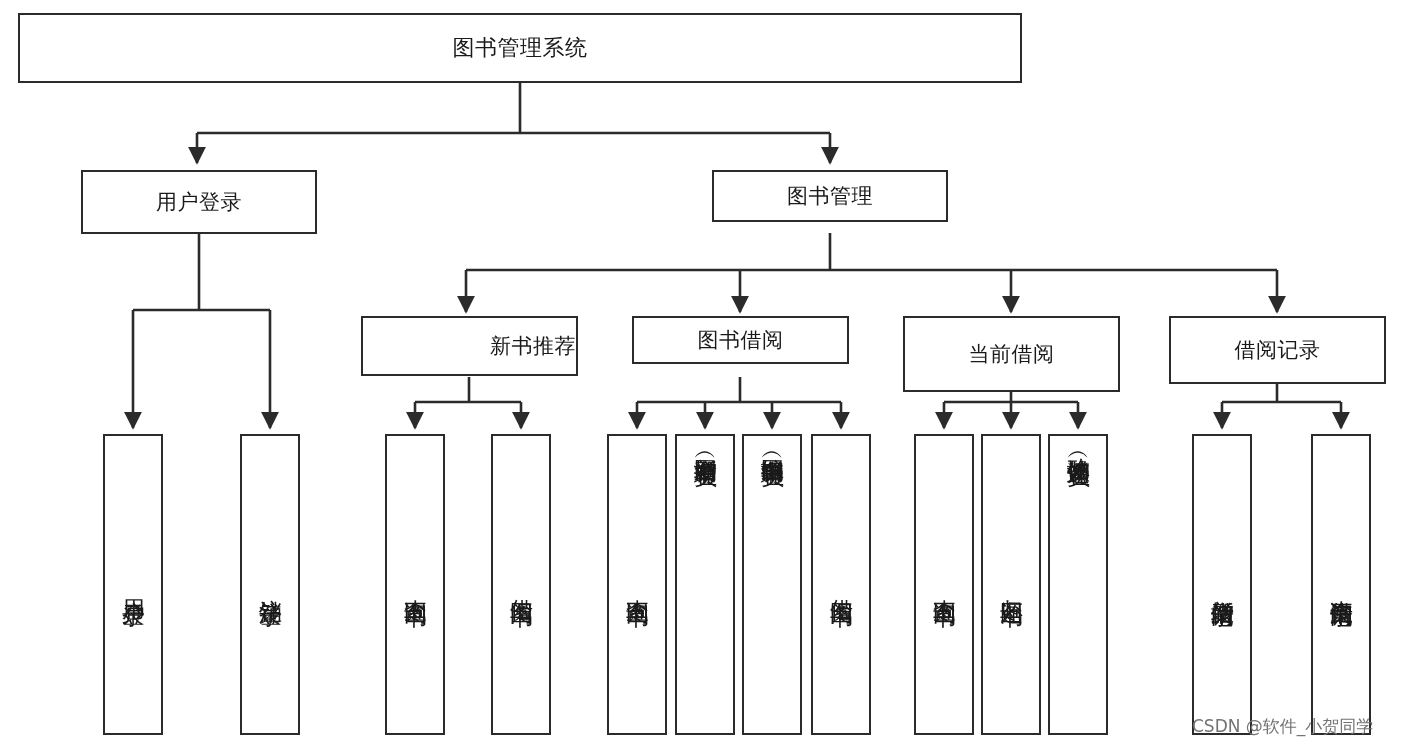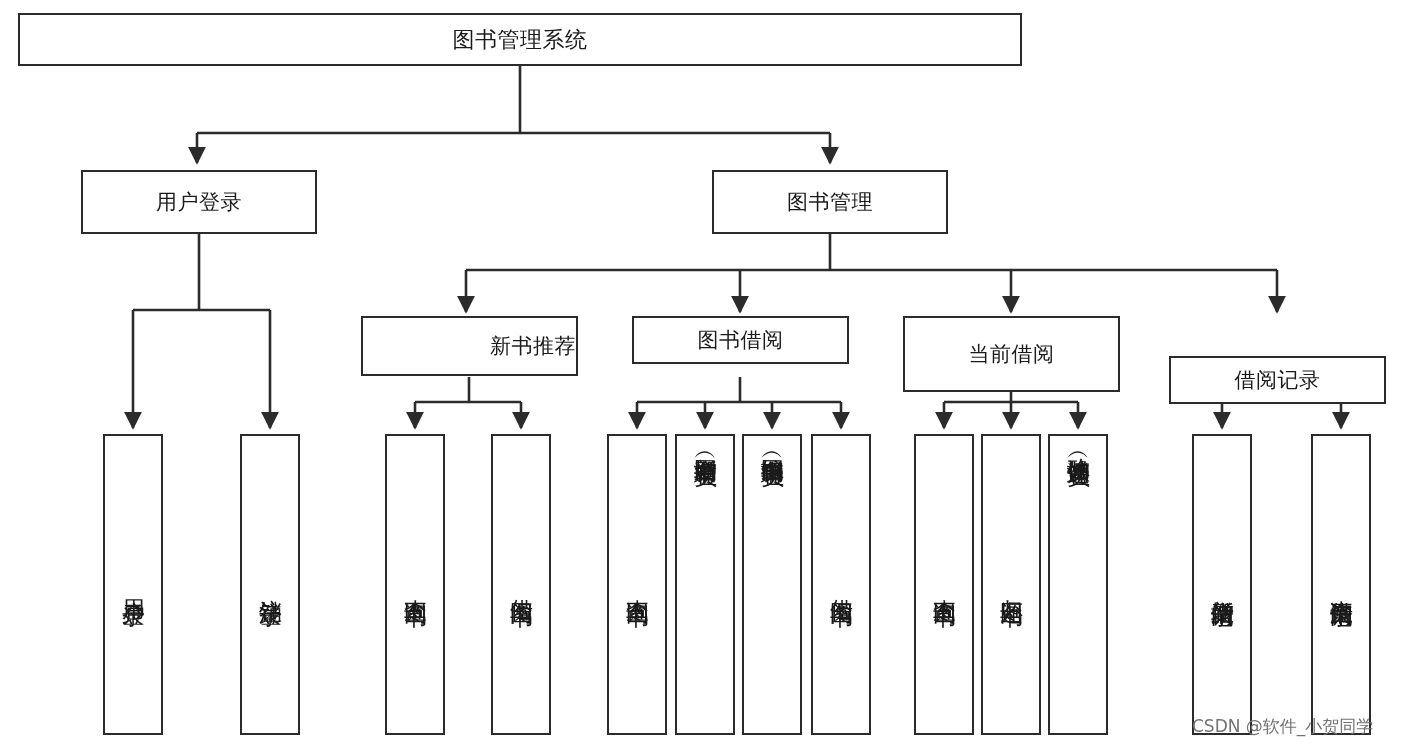--- a/index.html
+++ b/index.html
@@ -134,41 +134,41 @@
       <path d="M 1011 402 L 1011 428" marker-end="url(#arrow)"></path>
       <path d="M 1078 402 L 1078 428" marker-end="url(#arrow)"></path>
 
       <path d="M 1277 377 L 1277 402"></path>
       <path d="M 1222 402 L 1341 402"></path>
       <path d="M 1222 402 L 1222 428" marker-end="url(#arrow)"></path>
       <path d="M 1341 402 L 1341 428" marker-end="url(#arrow)"></path>
     </g>
   </svg>
 
-  <div class="node horiz root" style="left:18px; top:13px; width:1004px; height:53px;font-family:Liberation Serif, serif;">
+  <div class="node horiz root" style="left:18px; top:13px; width:1004px; height:70px;font-family:Liberation Serif, serif;">
     <span class="label">图书管理系统</span>
   </div>
 
   <div class="node horiz" style="left:81px; top:170px; width:236px; height:64px;">
     <span class="label">用户登录</span>
   </div>
-  <div class="node horiz" style="left:712px; top:170px; width:236px; height:64px;">
+  <div class="node horiz" style="left:712px; top:170px; width:236px; height:52px;">
     <span class="label">图书管理</span>
   </div>
 
   <div class="node horiz" style="left:361px; top:316px; width:217px; height:60px;justify-content:flex-end;">
     <span class="label">新书推荐</span>
   </div>
   <div class="node horiz" style="left:632px; top:316px; width:217px; height:48px;">
     <span class="label">图书借阅</span>
   </div>
   <div class="node horiz" style="left:903px; top:316px; width:217px; height:76px;">
     <span class="label">当前借阅</span>
   </div>
-  <div class="node horiz" style="left:1169px; top:316px; width:217px; height:48px;margin-top:40px;">
+  <div class="node horiz" style="left:1169px; top:316px; width:217px; height:68px;">
     <span class="label">借阅记录</span>
   </div>
 
   <div class="node vert" style="left:103px; top:434px; width:60px; height:301px;">
     <span class="label">用户登录</span>
   </div>
   <div class="node vert" style="left:240px; top:434px; width:60px; height:301px;">
     <span class="label">注销登录</span>
   </div>
 

